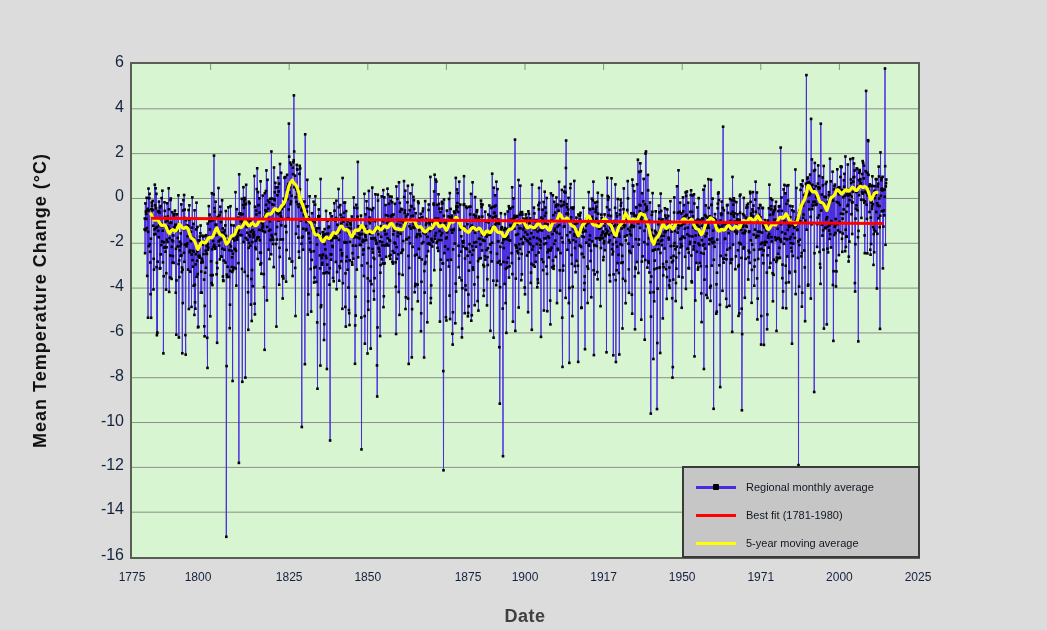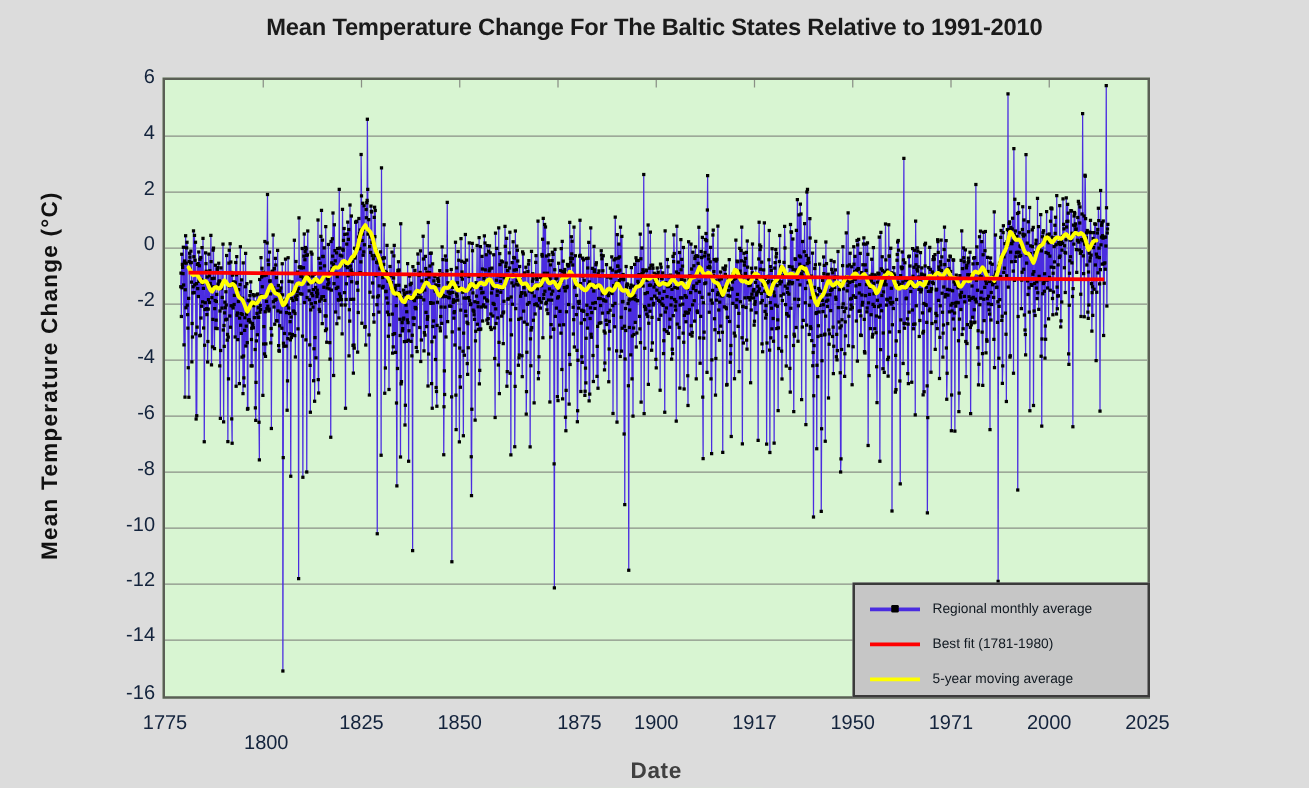--- a/index.html
+++ b/index.html
@@ -66,21 +66,21 @@
     text-align: right;
     font-size: 16px;
     color: #13233c;
     font-family: "Liberation Sans", sans-serif;
   }
   .xtick-label {
     position: absolute;
     top: 570px;
     width: 70px;
     text-align: center;
-    font-size: 16px;
+    font-size: 12px;
     color: #13233c;
     font-family: "Liberation Sans", sans-serif;
   }
   #ytick-layer { position: absolute; left: 0; top: 0; width: 124px; height: 630px; }
   #xtick-layer { position: absolute; left: 0; top: 0; width: 1047px; height: 630px; }
   #plot-area {
     position: absolute;
     left: 130px;
     top: 62px;
     width: 790px;
@@ -136,42 +136,41 @@
     color: #101820;
     white-space: nowrap;
     font-family: "Liberation Sans", sans-serif;
   }
 </style>
 </head>
 <body>
 
 <div id="figure">
 
-  <div id="chart-title">Mean Temperature Change For The Baltic States Relative to 1991-2010</div>
 
   <div id="ylabel">Mean Temperature Change (°C)</div>
   <div id="xlabel">Date</div>
 
   <div id="ytick-layer">
       <div class="ytick-label" style="top: 53px;">6</div>
       <div class="ytick-label" style="top: 97.8182px;">4</div>
       <div class="ytick-label" style="top: 142.636px;">2</div>
       <div class="ytick-label" style="top: 187.455px;">0</div>
       <div class="ytick-label" style="top: 232.273px;">-2</div>
       <div class="ytick-label" style="top: 277.091px;">-4</div>
       <div class="ytick-label" style="top: 321.909px;">-6</div>
       <div class="ytick-label" style="top: 366.727px;">-8</div>
       <div class="ytick-label" style="top: 411.545px;">-10</div>
       <div class="ytick-label" style="top: 456.364px;">-12</div>
       <div class="ytick-label" style="top: 472px; margin-top: 28px;">-14</div>
       <div class="ytick-label" style="top: 546px;">-16</div>
     </div>
   <div id="xtick-layer">
       <div class="xtick-label" style="left: 97px;">1775</div>
-      <div class="xtick-label" style="left: 178px; margin-top: 16px;">1800</div>
+      <div class="xtick-label" style="left: 163px;">1800</div>
       <div class="xtick-label" style="left: 254.2px;">1825</div>
       <div class="xtick-label" style="left: 332.8px;">1850</div>
       <div class="xtick-label" style="left: 411.4px; text-align: right;">1875</div>
       <div class="xtick-label" style="left: 490px;">1900</div>
       <div class="xtick-label" style="left: 568.6px;">1917</div>
       <div class="xtick-label" style="left: 647.2px;">1950</div>
       <div class="xtick-label" style="left: 725.8px;">1971</div>
       <div class="xtick-label" style="left: 804.4px;">2000</div>
       <div class="xtick-label" style="left: 883px;">2025</div>
     </div>

